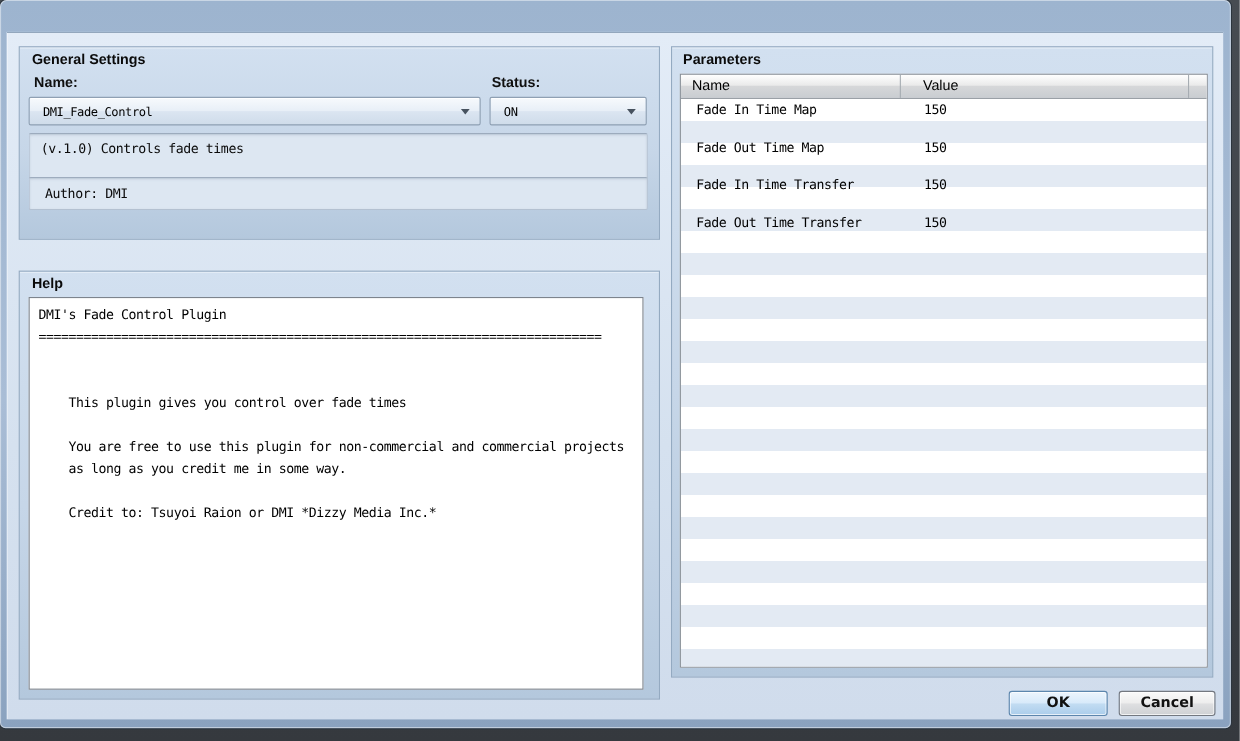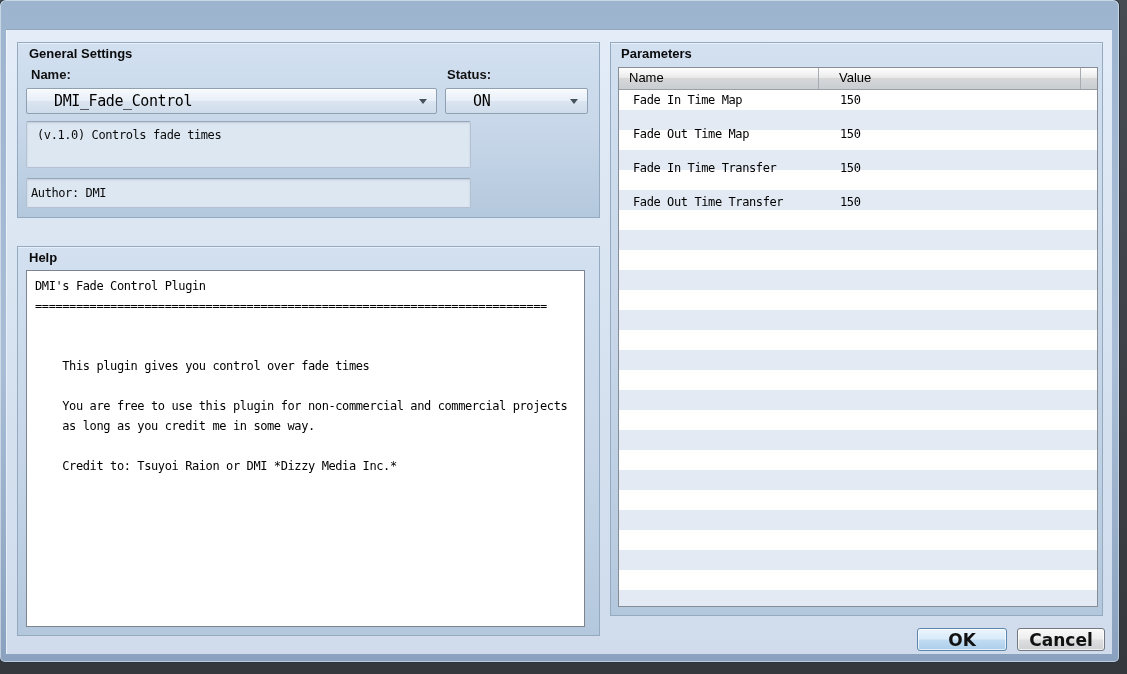--- a/index.html
+++ b/index.html
@@ -70,35 +70,35 @@
   .mono{font-family:"DejaVu Sans Mono","Liberation Mono",monospace;letter-spacing:-.4px;}
 
   .combobox{
     position:absolute;height:24px;border:1px solid #8fa0b3;border-radius:2px;
     background:linear-gradient(180deg,#f7fafd 0%,#e8eff7 48%,#dbe5f1 52%,#cfdcea 100%);
     box-shadow:inset 0 1px 0 rgba(255,255,255,.8);
     display:flex;align-items:center;cursor:default;
   }
   .combo-name{left:8px;top:45px;width:409px;}
   .combo-status{left:427px;top:45px;width:141px;}
-  .combo-text{font-size:15px;color:#000;padding-left:27px;}
+  .combo-text{font-size:11px;color:#000;padding-left:12px;}
   .combo-arrow{
     position:absolute;right:9px;top:10px;width:0;height:0;
     border-left:4px solid transparent;border-right:4px solid transparent;
     border-top:5px solid #47525f;
   }
 
   .inset{
-    position:absolute;left:8px;width:445px;
+    position:absolute;left:8px;width:563px;
     background:#dde7f2;border:1px solid #b4c1d1;border-top-color:#97a6b8;
     border-radius:2px;box-shadow:inset 0 1px 2px rgba(110,128,150,.25);
     font-size:12px;color:#0a0a0a;
   }
   .desc-box{top:78px;height:47px;padding:6px 0 0 10px;box-sizing:border-box;}
-  .author-box{top:135px;height:30px;line-height:28px;padding-left:4px;box-sizing:border-box;}
+  .author-box{top:118px;height:30px;line-height:28px;padding-left:14px;box-sizing:border-box;}
 
   .help-text{
     position:absolute;left:8px;top:23px;width:559px;height:357px;margin:0;
     background:#ffffff;border:1px solid #7d848d;
     padding:5px 8px;box-sizing:border-box;overflow:hidden;
     font-family:"DejaVu Sans Mono","Liberation Mono",monospace;
     font-size:12px;line-height:20px;letter-spacing:-.4px;color:#000;
   }
 
   
@@ -121,21 +121,21 @@
   .tr{display:flex;height:34px;line-height:20px;}
   .td{font-family:"DejaVu Sans Mono","Liberation Mono",monospace;letter-spacing:-.4px;
       font-size:12px;color:#000;box-sizing:border-box;}
   .td-name{width:200px;padding-left:14px;}
   .td-value{padding-left:21px;}
 
   
   .btn{
     position:absolute;top:599px;height:23px;border-radius:3px;
     font-family:"DejaVu Sans","Liberation Sans",sans-serif;
-    font-size:17px;font-weight:bold;color:#111;
+    font-size:13px;font-weight:bold;color:#111;
     display:flex;align-items:center;justify-content:center;cursor:pointer;
     padding:0;box-sizing:border-box;
   }
   .btn-ok{
     left:911px;width:90px;border:1px solid #5c86ad;
     background:linear-gradient(180deg,#ecf5fd 0%,#d8eafa 48%,#c2dcf2 52%,#abcdeb 100%);
     box-shadow:inset 0 0 0 1px rgba(255,255,255,.7);
   }
   .btn-cancel{
     left:1011px;width:88px;border:1px solid #737880;

